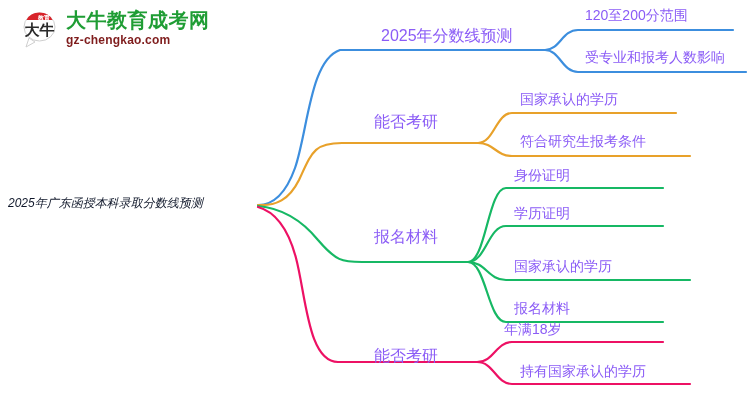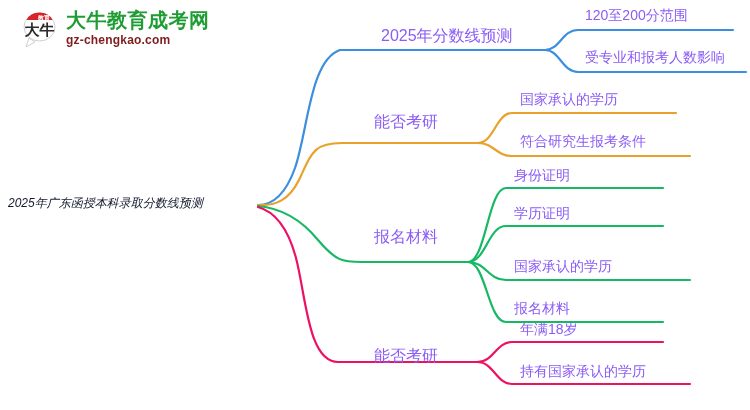--- a/index.html
+++ b/index.html
@@ -139,16 +139,16 @@
   <div class="node node-l2" style="left:520px; top:134px;">符合研究生报考条件</div>
   <div class="node node-l2" style="left:520px; top:92px;">国家承认的学历</div>
 
   <div class="node node-l1" style="left:374px; top:229px;">报名材料</div>
   <div class="node node-l2" style="left:514px; top:168px;">身份证明</div>
   <div class="node node-l2" style="left:514px; top:206px;">学历证明</div>
   <div class="node node-l2" style="left:514px; top:259px;">国家承认的学历</div>
   <div class="node node-l2" style="left:514px; top:301px;">报名材料</div>
 
   <div class="node node-l1" style="left:374px; top:348px;">能否考研</div>
-  <div class="node node-l2" style="left:520px; top:322px;">年满18岁</div>
+  <div class="node node-l2" style="left:504px; top:322px;">年满18岁</div>
   <div class="node node-l2" style="left:520px; top:364px;">持有国家承认的学历</div>
 
 </div>
 
 </body></html>

